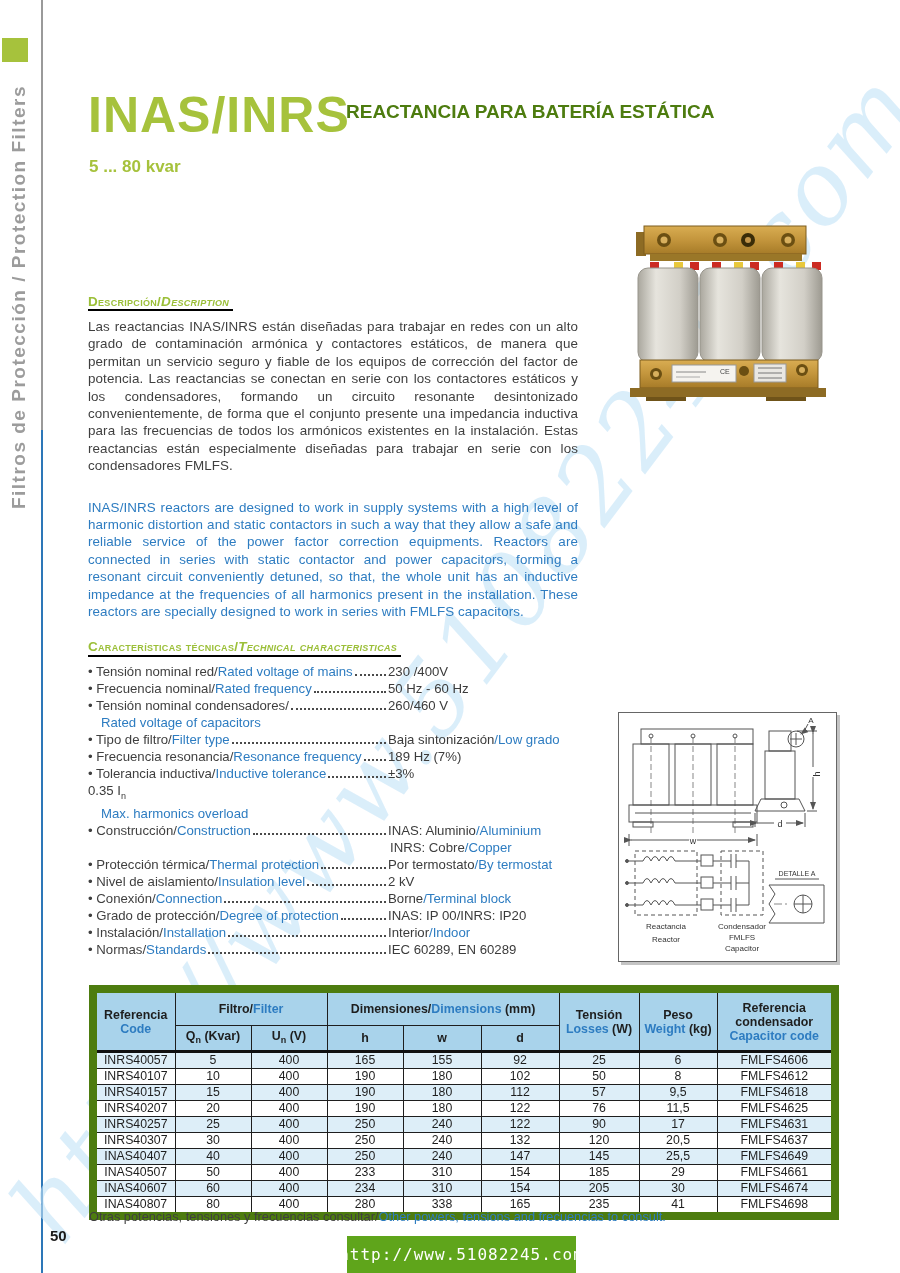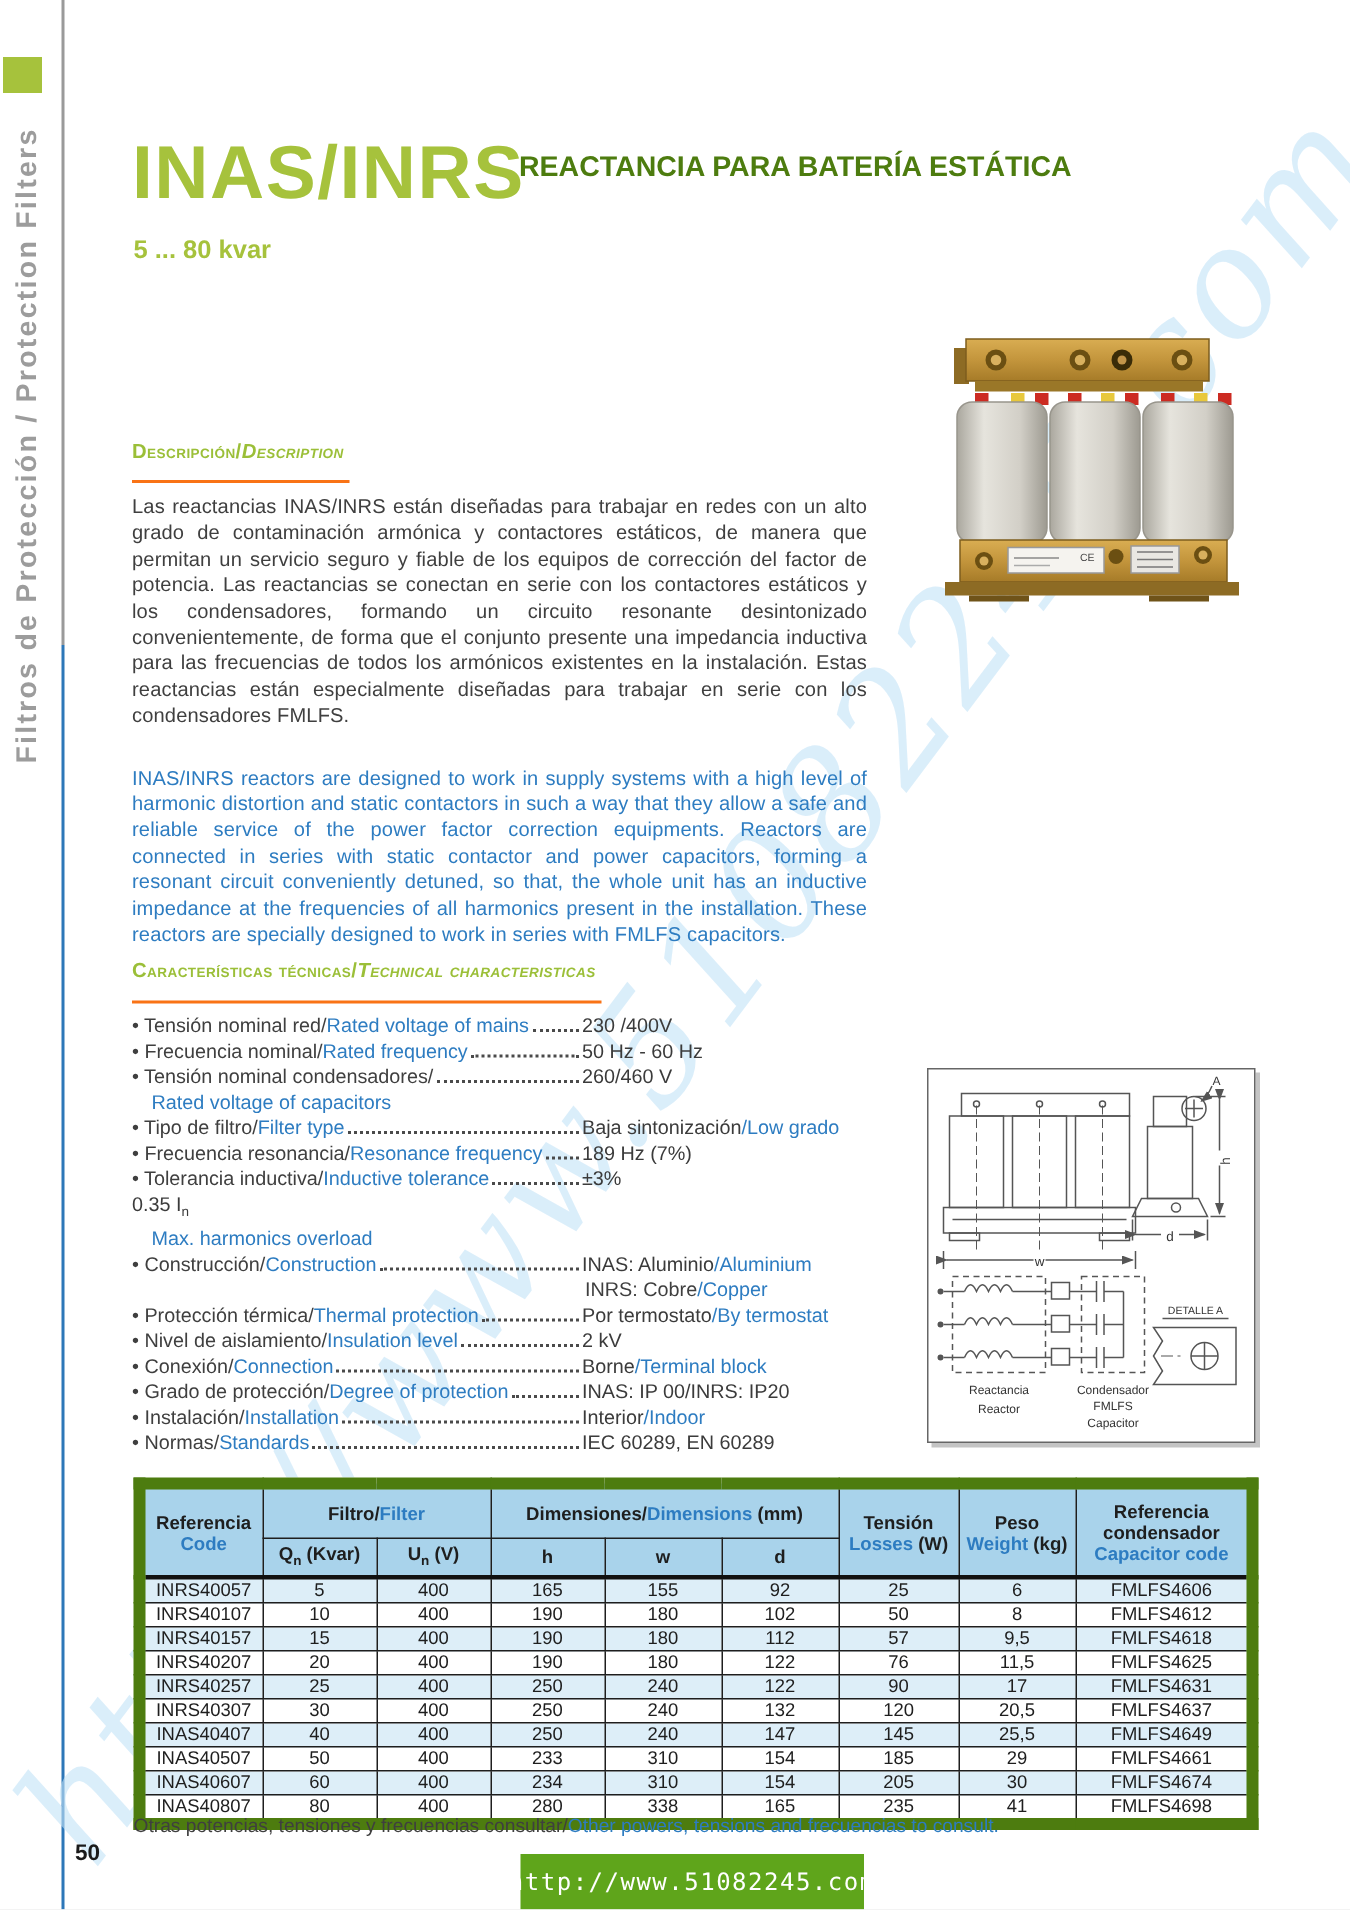--- a/index.html
+++ b/index.html
@@ -16,21 +16,21 @@
   .side-text{position:absolute;left:8px;top:85px;writing-mode:vertical-rl;transform:rotate(180deg);
              font-size:19px;font-weight:bold;color:#9c9c9c;letter-spacing:1.5px;white-space:nowrap;}
   
   .title{position:absolute;left:88px;top:90px;font-size:50px;line-height:50px;font-weight:bold;color:#a6c23c;letter-spacing:1px;z-index:2;}
   .subtitle{position:absolute;left:346px;top:101px;font-weight:bold;font-size:19px;line-height:21px;z-index:2;}
   .subtitle .l1{color:#4d7c0f;}
   .subtitle .l2{color:#1558a7;}
   .range{position:absolute;left:89px;top:157px;font-size:17px;font-weight:bold;color:#a6c23c;z-index:2;}
   
   .section-heading{font-size:13.5px;font-weight:bold;color:#9bbf38;font-variant:small-caps;
-                   border-bottom:2px solid #f97316;display:inline-block;padding:0 4px 12px 0;letter-spacing:.3px;}
+                   border-bottom:2px solid #000000;display:inline-block;padding:0 4px 0 0;letter-spacing:.3px;}
   .section-heading .it{font-style:italic;}
   
   .desc{position:absolute;left:88px;top:292px;width:490px;z-index:2;}
   .desc p{margin:7px 0 0;font-size:13.4px;line-height:17.4px;text-align:justify;letter-spacing:.1px;}
   .es-text{color:#3f3f3f;}
   .en-text{color:#2d7cc1;margin-top:24px !important;}
   
   .specs{position:absolute;left:88px;top:638px;width:504px;font-size:13.2px;line-height:17px;z-index:2;}
   .specs-list{margin-top:6px;}
   .spec-item{display:flex;align-items:flex-start;}

